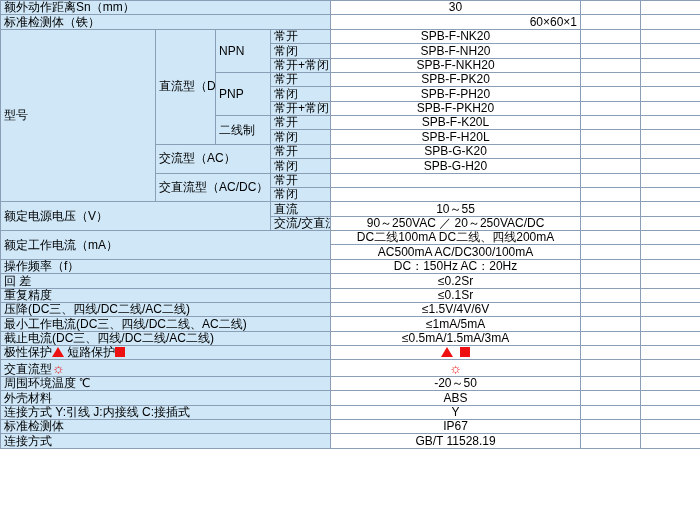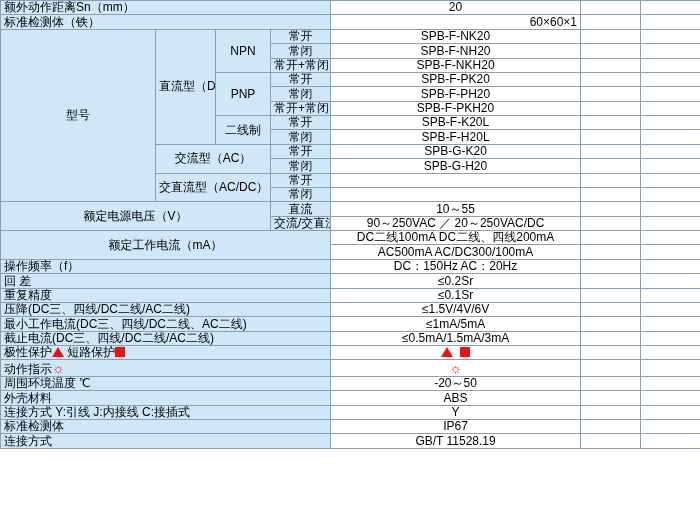--- a/index.html
+++ b/index.html
@@ -30,21 +30,21 @@
     white-space: nowrap;
     overflow: hidden;
   }
   .lbl {
     background: #cfe7f7;
   }
   .val {
     background: #ffffff;
     text-align: center;
   }
-  .lbl-center { text-align: center; }
+  .lbl-center { }
   .lbl-left { text-align: left; }
   .small { font-size: 11px; }
   .tri {
     display: inline-block;
     width: 0; height: 0;
     border-left: 6px solid transparent;
     border-right: 6px solid transparent;
     border-bottom: 10px solid #ee1111;
     vertical-align: -1px;
   }
@@ -70,21 +70,21 @@
     <col style="width:55px">
     <col style="width:60px">
     <col style="width:250px">
     <col style="width:60px">
     <col style="width:60px">
   </colgroup>
 
   <tbody>
       <tr>
     <td class="lbl lbl-left" colspan="4">额外动作距离Sn（mm）</td>
-    <td class="val">20</td>
+    <td class="val">30</td>
     <td class="val"></td>
     <td class="val"></td>
   </tr>
 
   <tr>
     <td class="lbl lbl-left" colspan="4">标准检测体（铁）</td>
     <td class="val" style="text-align:right">60×60×1</td>
     <td class="val"></td>
     <td class="val"></td>
   </tr>
@@ -243,21 +243,21 @@
     </td>
     <td class="val">
       <span class="tri"></span>&nbsp;&nbsp;<span class="sq"></span>
     </td>
     <td class="val"></td>
     <td class="val"></td>
   </tr>
 
   <tr>
     <td class="lbl lbl-left" colspan="4">
-      <span>动作指示</span><span class="starwrap">☼</span>
+      <span>交直流型</span><span class="starwrap">☼</span>
     </td>
     <td class="val"><span class="starwrap">☼</span></td>
     <td class="val"></td>
     <td class="val"></td>
   </tr>
 
   <tr>
     <td class="lbl lbl-left" colspan="4">周围环境温度 ℃</td>
     <td class="val">-20～50</td>
     <td class="val"></td>

